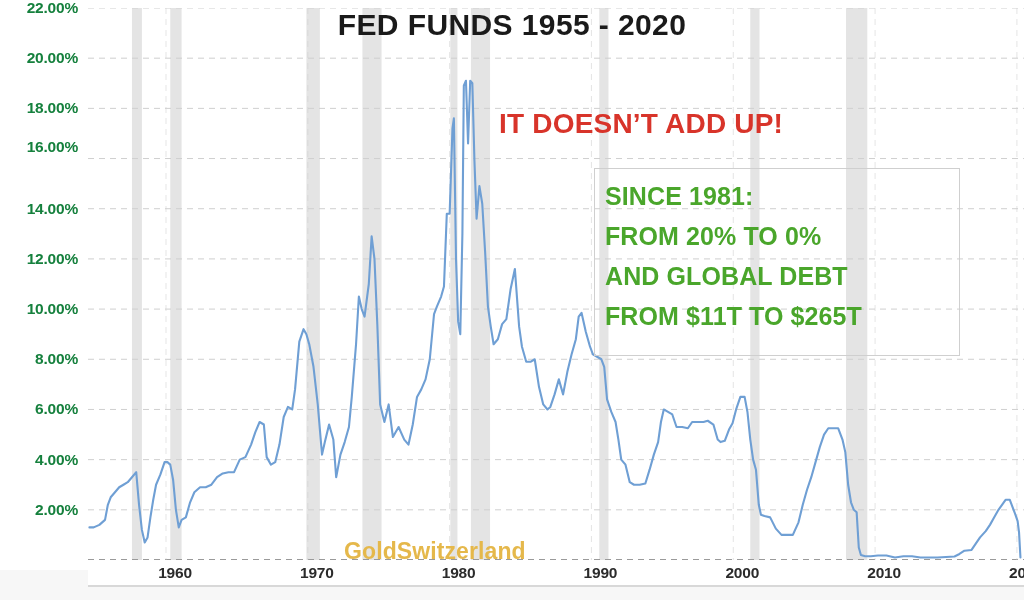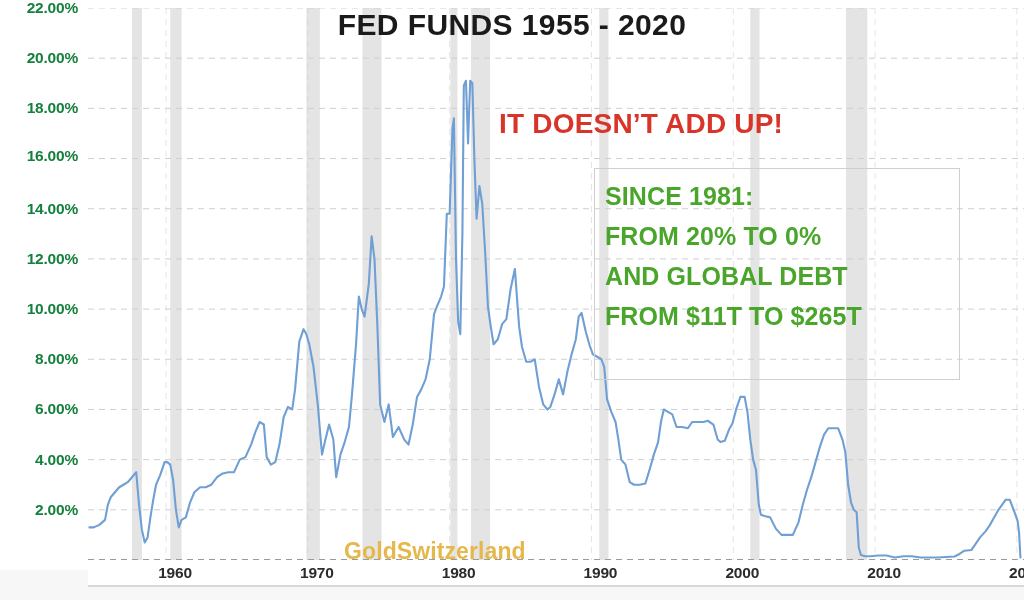--- a/index.html
+++ b/index.html
@@ -114,21 +114,21 @@
     font-weight: 700;
     color: #d8342a;
     letter-spacing: 0.2px;
     white-space: nowrap;
   }
   #callout-box {
     position: absolute;
     left: 594px;
     top: 168px;
     width: 366px;
-    height: 212px;
+    height: 188px;
     border: 1px solid #cfcfcf;
     background: transparent;
     box-sizing: border-box;
     padding: 7px 0 15px 10px;
   }
   .callout-line {
     font-size: 25px;
     font-weight: 700;
     color: #4aa62b;
     line-height: 40px;
@@ -152,21 +152,21 @@
 
 <div id="screen">
 
   <div id="bottom-strip"></div>
   <div id="left-strip"></div>
 
   <div id="y-axis">
       <div class="ytick" style="top: 8px;">22.00%</div>
       <div class="ytick" style="top: 58.1818px;">20.00%</div>
       <div class="ytick" style="top: 108.364px;">18.00%</div>
-      <div class="ytick" style="top: 156px;">16.00%</div>
+      <div class="ytick" style="top: 147px;">16.00%</div>
       <div class="ytick" style="top: 208.727px;">14.00%</div>
       <div class="ytick" style="top: 258.909px;">12.00%</div>
       <div class="ytick" style="top: 309.091px;">10.00%</div>
       <div class="ytick" style="top: 359.273px;">8.00%</div>
       <div class="ytick" style="top: 409.455px;">6.00%</div>
       <div class="ytick" style="top: 459.636px;">4.00%</div>
       <div class="ytick" style="top: 509.818px;">2.00%</div>
     </div>
 
   <div id="plot-area">

